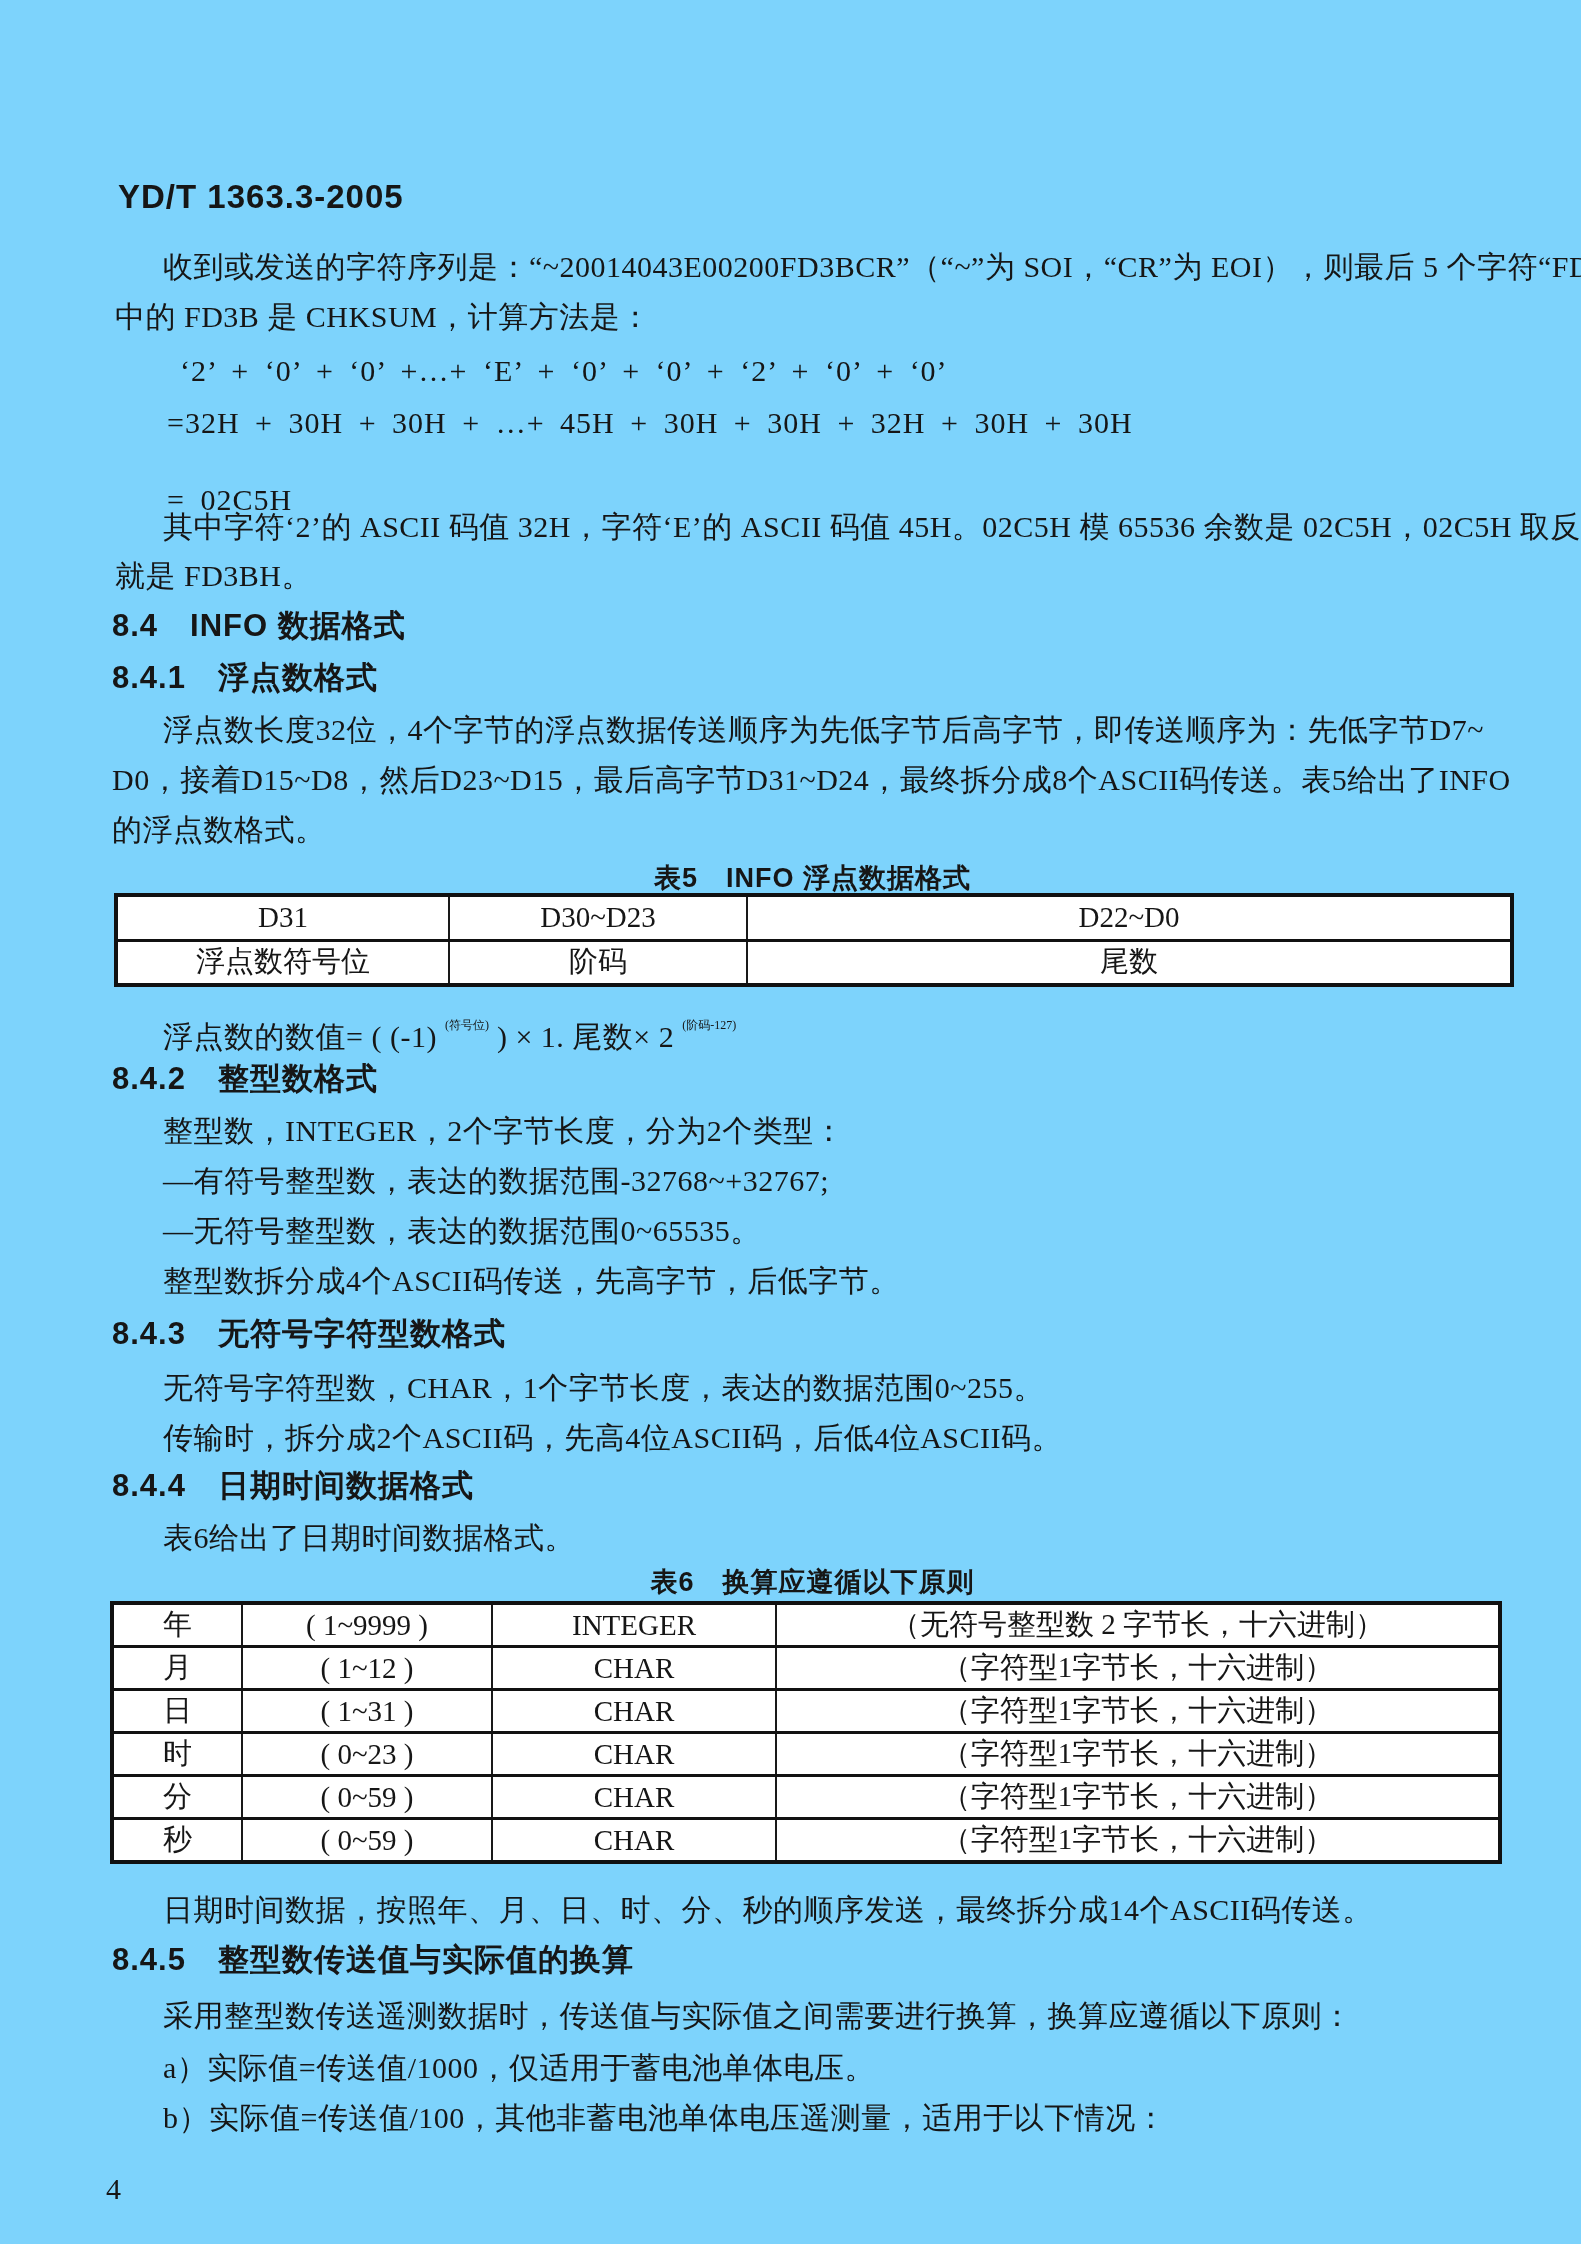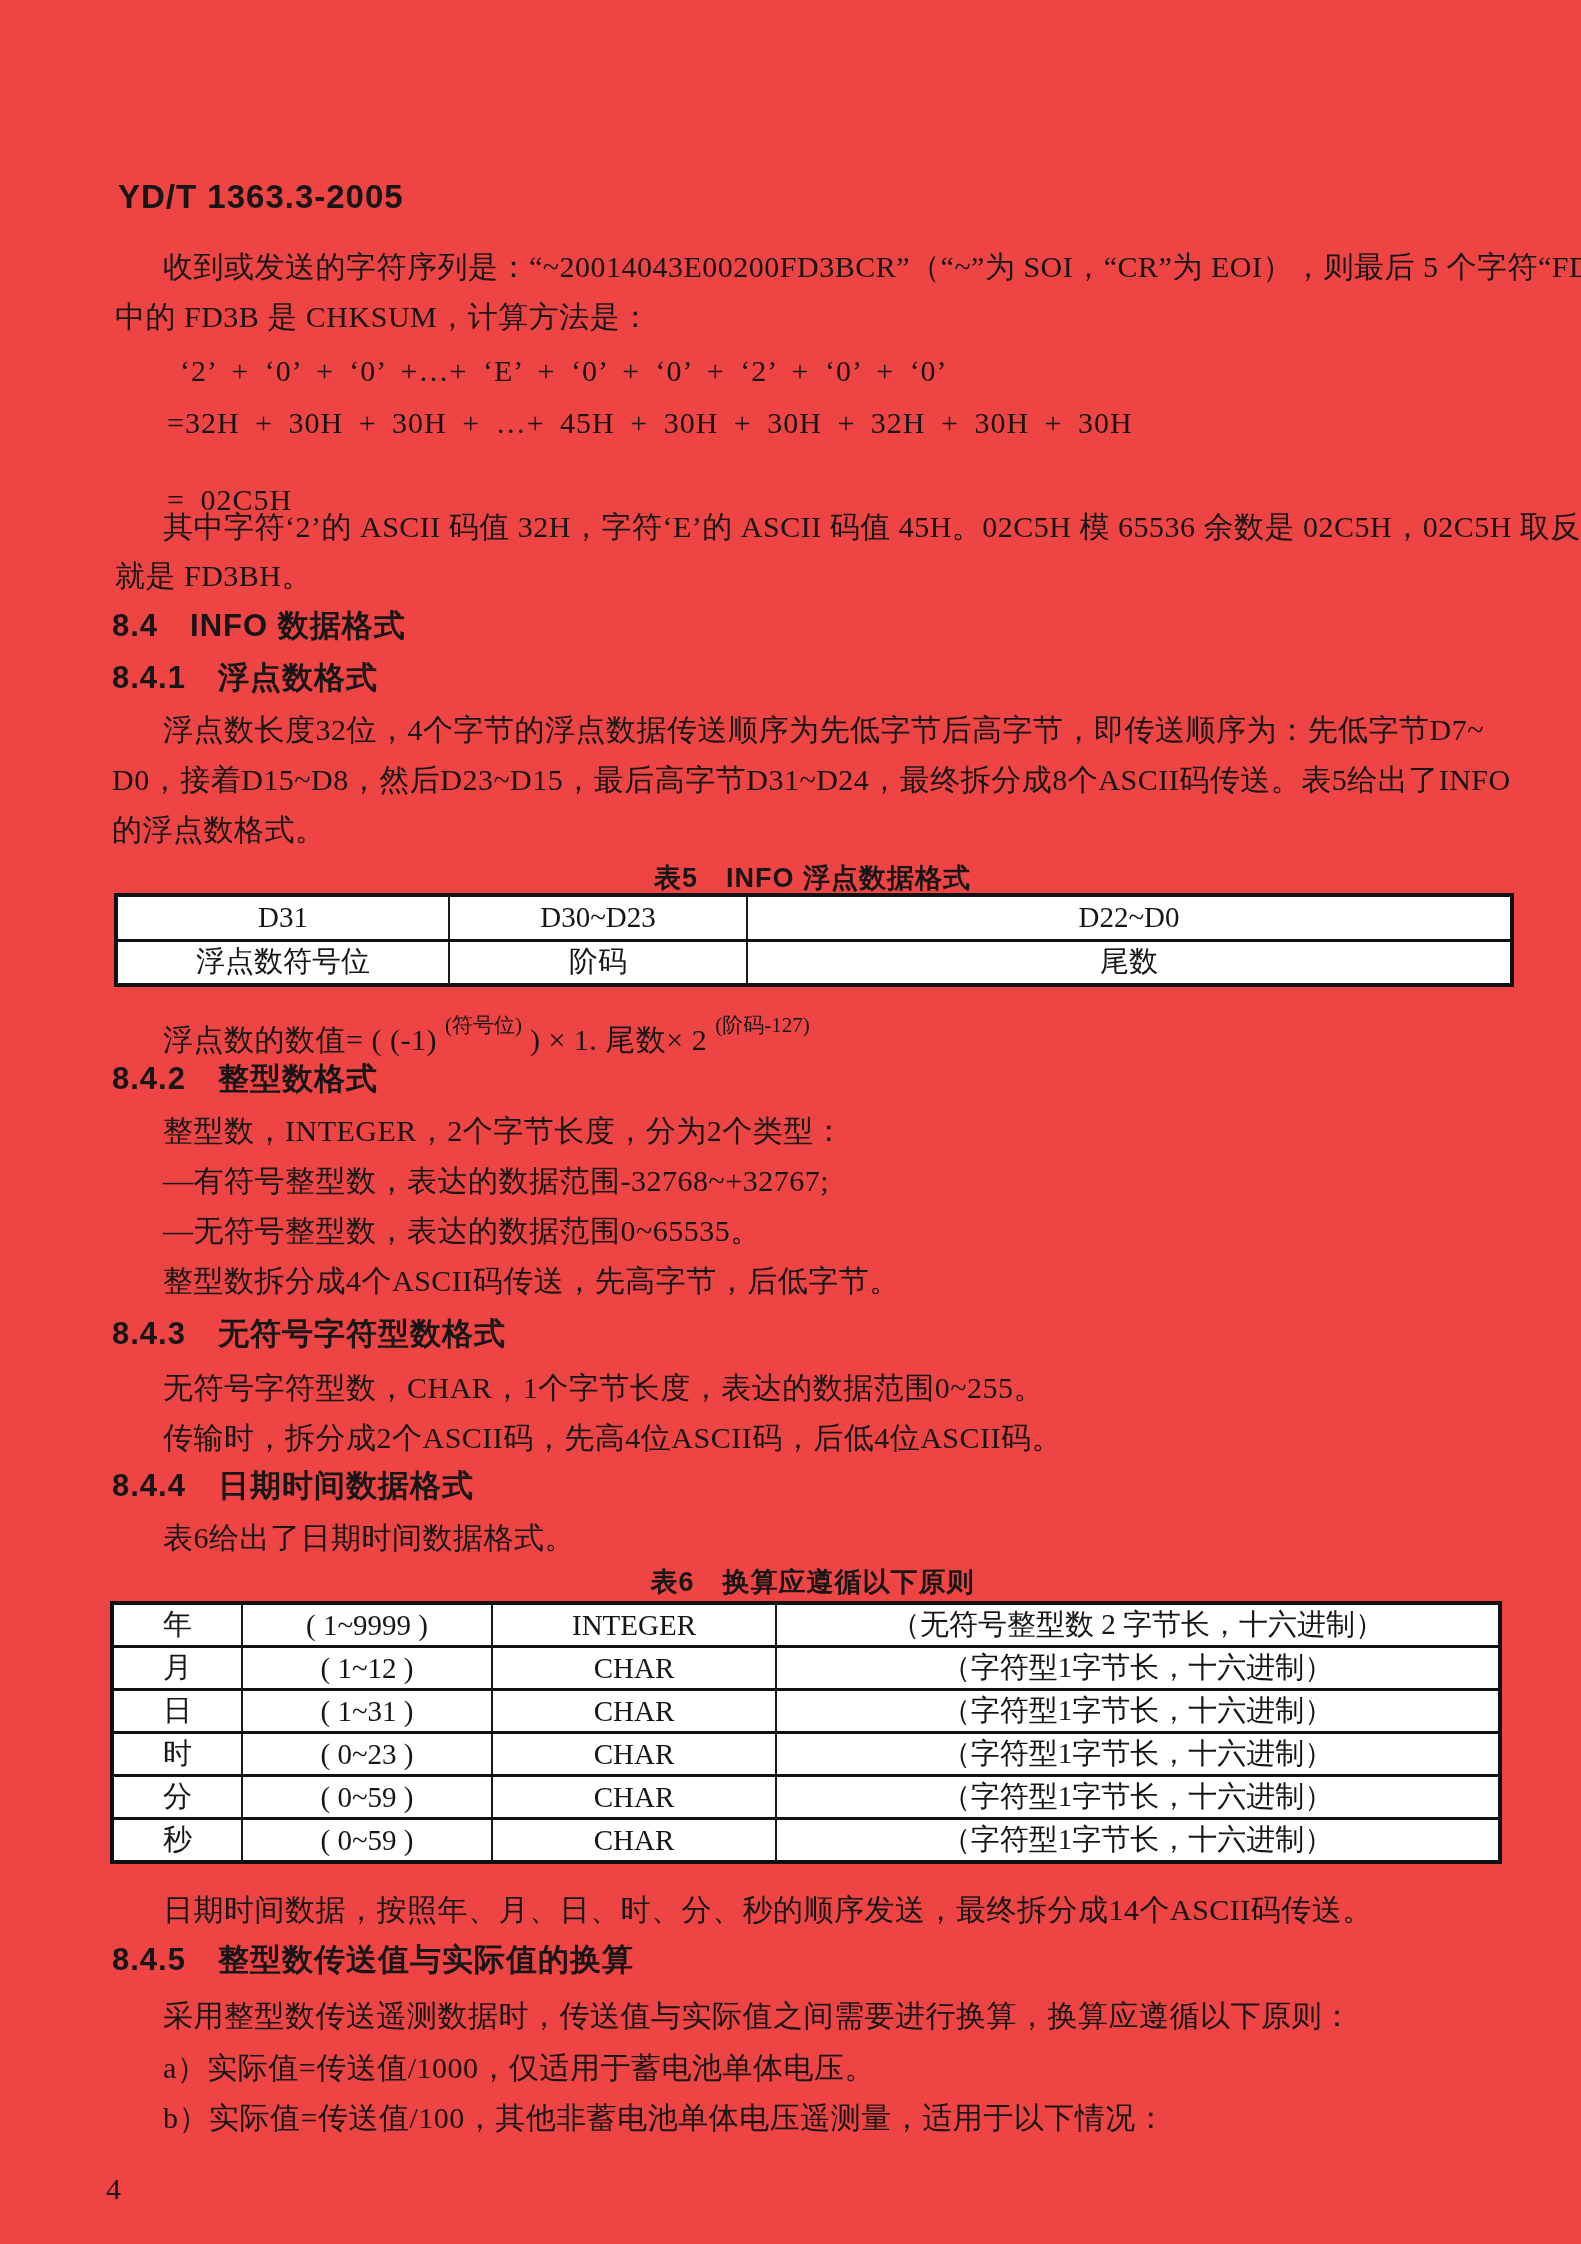--- a/index.html
+++ b/index.html
@@ -1,20 +1,20 @@
 <!DOCTYPE html>
 <html><head>
 <meta charset="utf-8">
 <style>
   html,body{margin:0;padding:0;background:#777;}
   #page{
     position:relative;
     width:1581px;height:2244px;
     margin:0 auto;
-    background:#ef4444;
+    background:#7dd3fc;
     color:#161616;
     font-family:"Liberation Serif","DejaVu Serif",serif;
     overflow:hidden;
   }
   .tl{
     position:absolute;
     font-size:30px;
     line-height:34px;
     white-space:nowrap;
     letter-spacing:0.5px;
@@ -55,21 +55,21 @@
     border-bottom:3px solid #111;
     text-align:center;
     vertical-align:middle;
     font-size:29px;
     padding:0;
     overflow:hidden;
     white-space:nowrap;
   }
   table.dtable{border:4px solid #111;}
   sup.fsup{
-    font-size:21px;
+    font-size:12px;
     letter-spacing:0;
     vertical-align:18px;
   }
   .pageno{
     position:absolute;
     font-size:30px;
   }
 </style>
 </head>
 <body>

